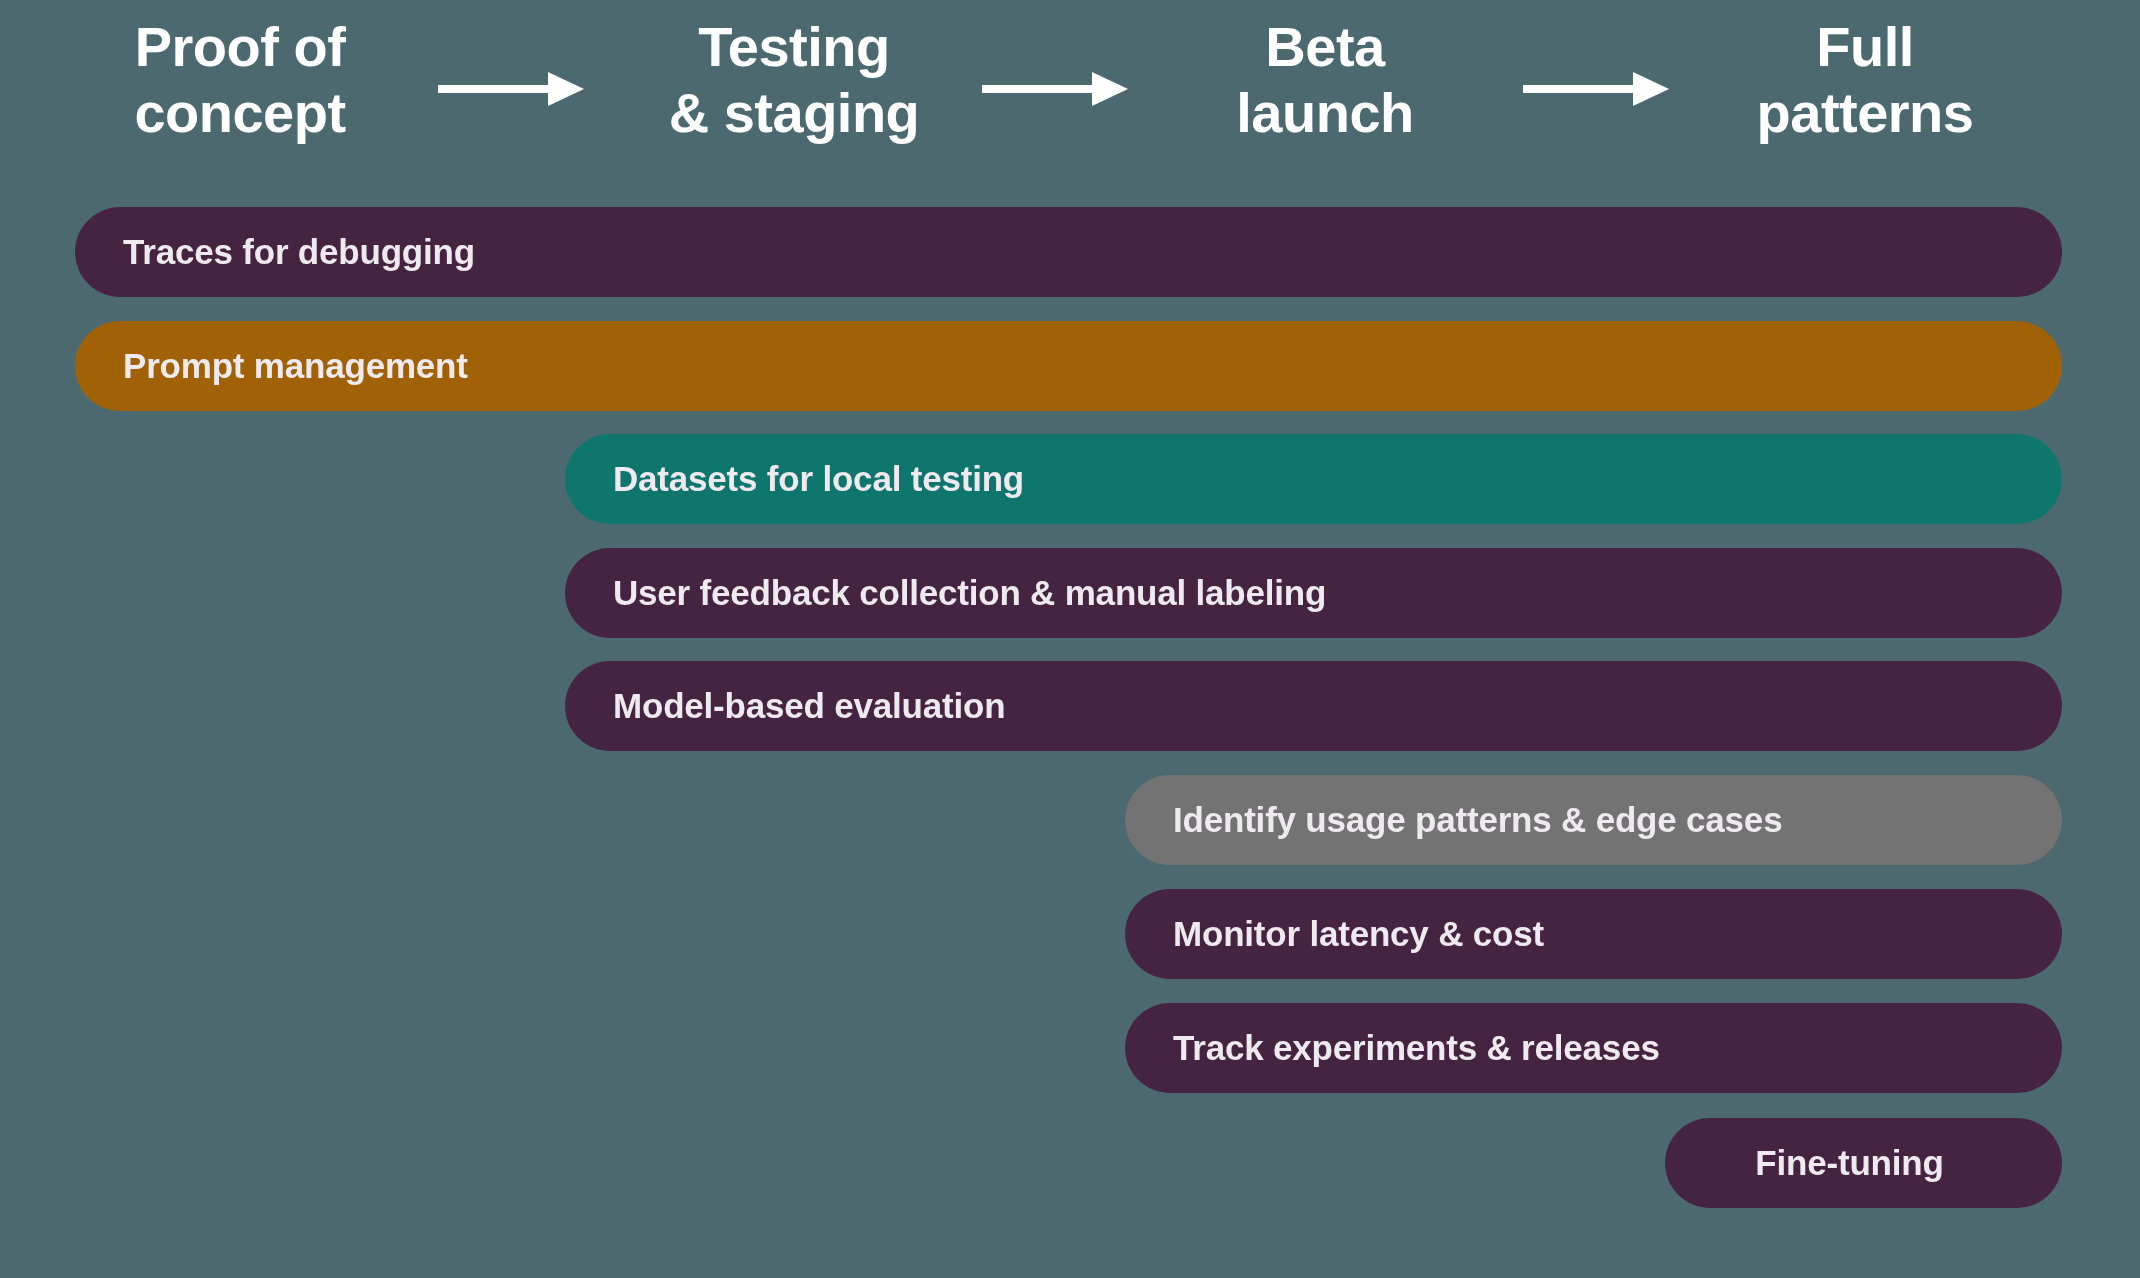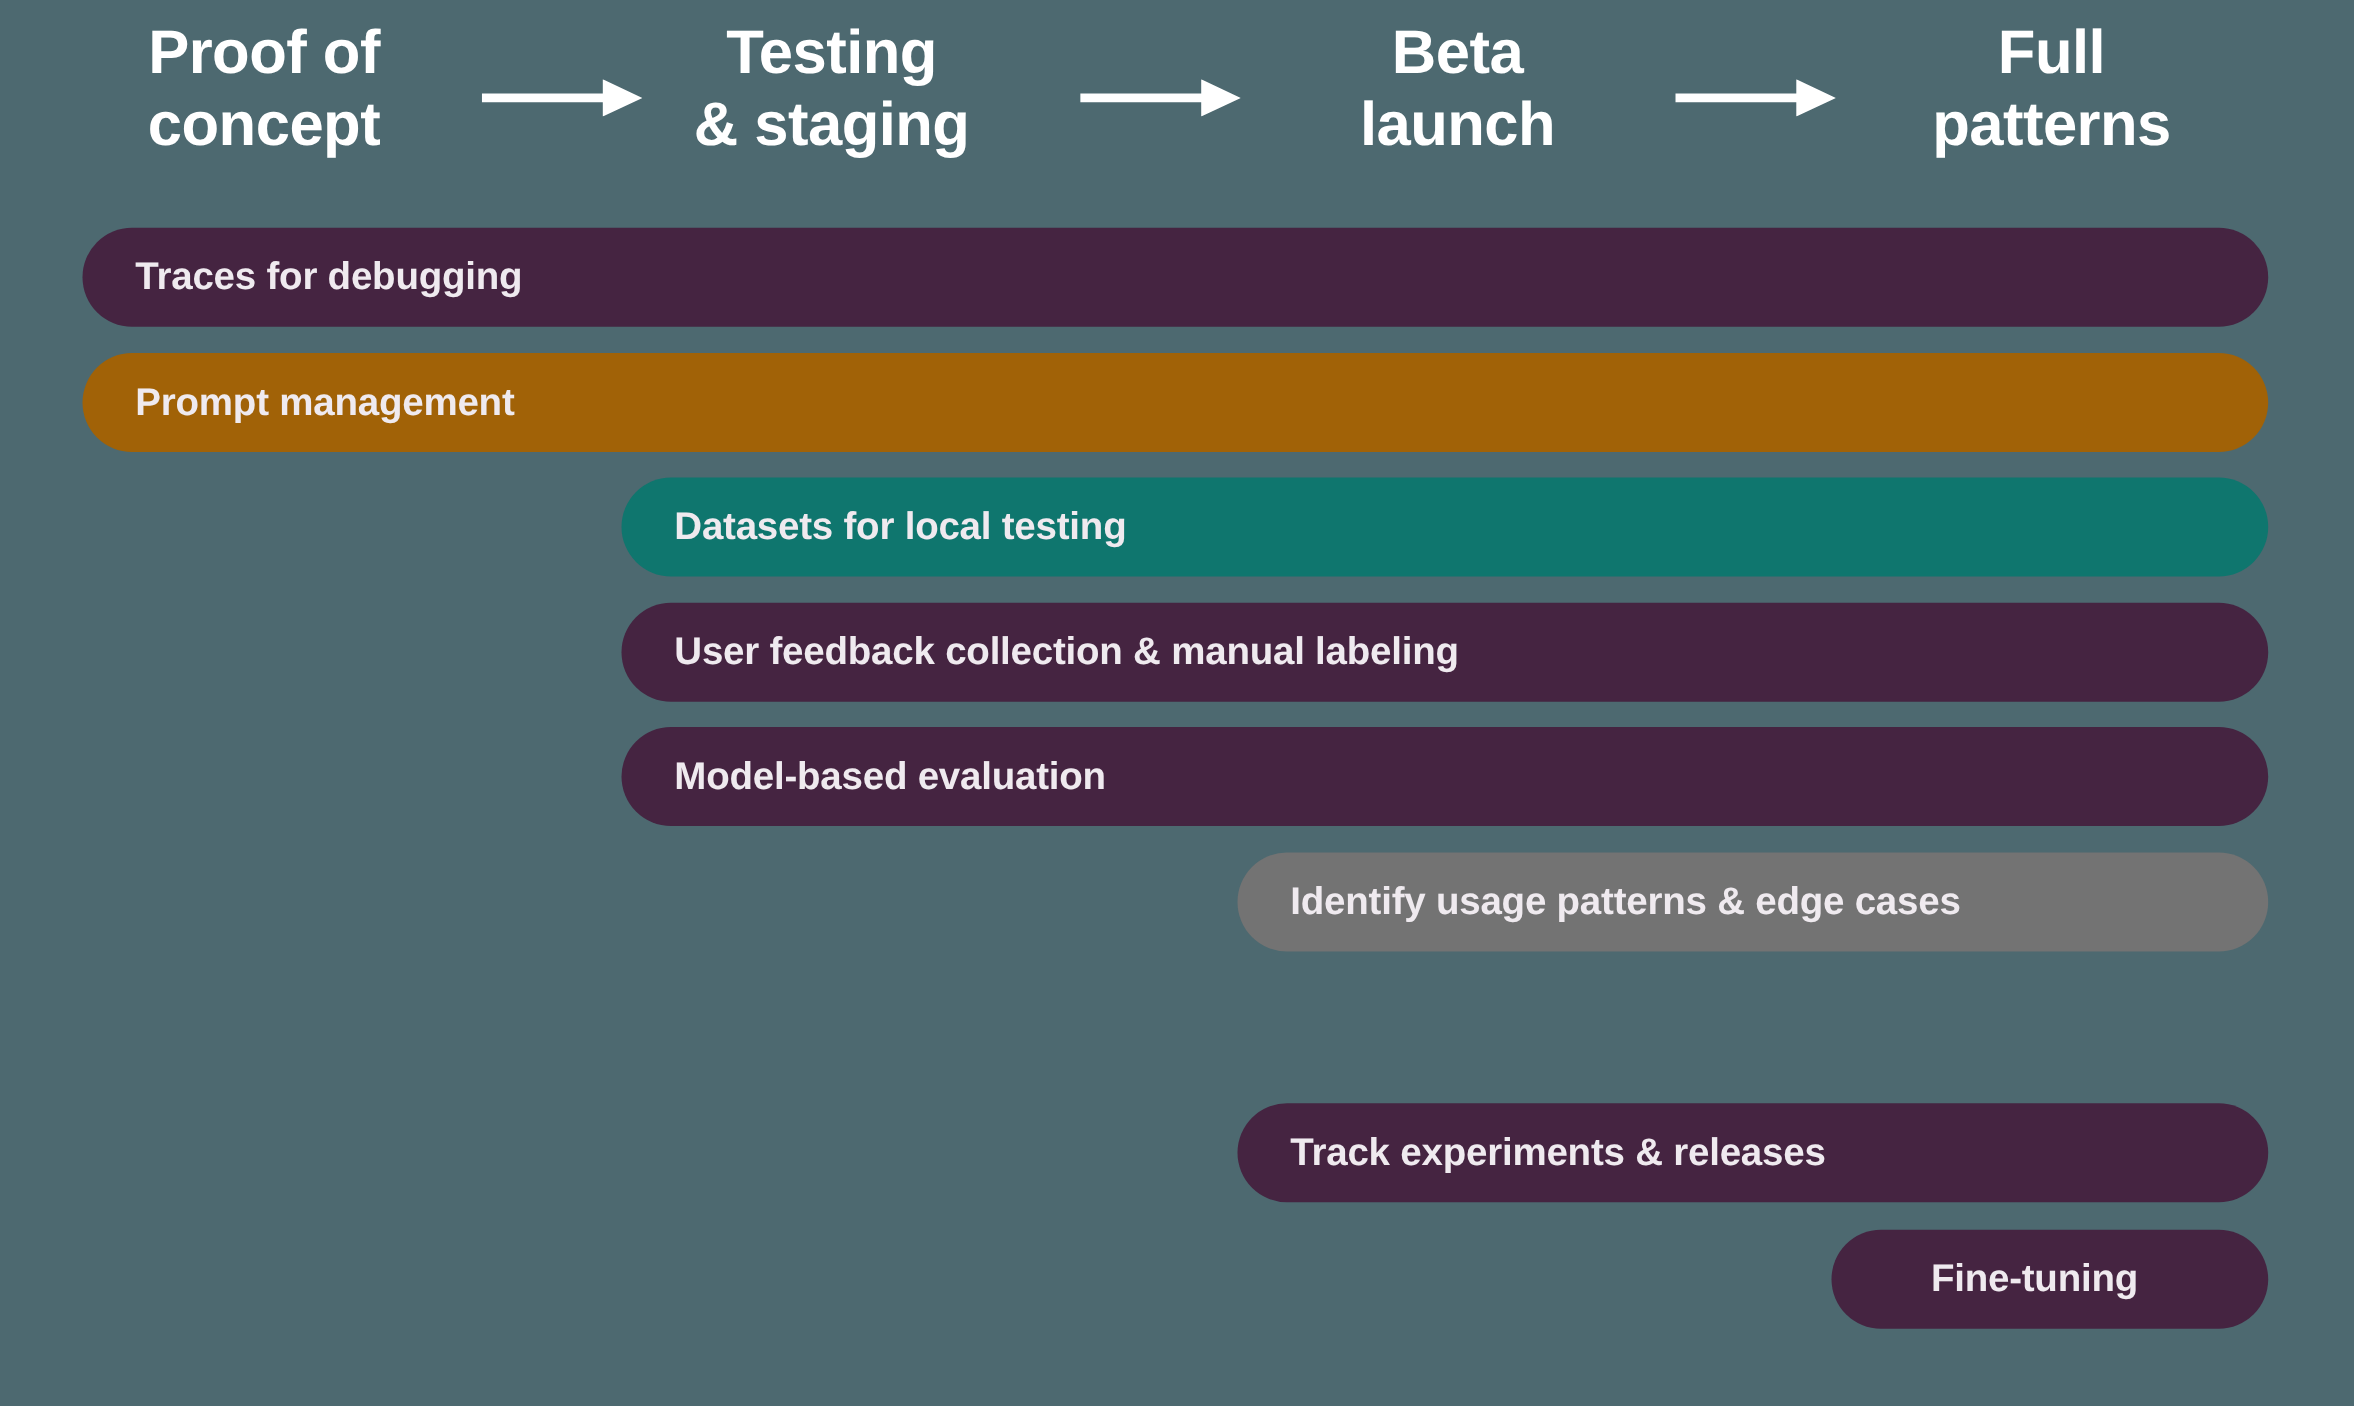--- a/index.html
+++ b/index.html
@@ -34,21 +34,21 @@
     width: 360px;
     text-align: center;
     color: #FFFFFF;
     font-size: 56px;
     font-weight: bold;
     line-height: 66px;
     letter-spacing: -0.5px;
     white-space: pre-line;
   }
   .stage-label.s0 { left: 60px; }
-  .stage-label.s1 { left: 576px; }
+  .stage-label.s1 { left: 614px; }
   .stage-label.s2 { left: 1145px; }
   .stage-label.s3 { left: 1685px; }
 
   .stage-arrow {
     position: absolute;
     top: 72px;
     width: 146px;
     height: 34px;
   }
   .stage-arrow.a0 { left: 438px; }
@@ -128,20 +128,23 @@
       </div>
       <div class="pill align-left" style="left: 565px; top: 548px; width: 1497px; background: rgb(69, 36, 65);">
         <span class="pill-label" style="color: rgb(239, 234, 239);">User feedback collection &amp; manual labeling</span>
       </div>
       <div class="pill align-left" style="left: 565px; top: 661px; width: 1497px; background: rgb(69, 36, 65);">
         <span class="pill-label" style="color: rgb(239, 234, 239);">Model-based evaluation</span>
       </div>
       <div class="pill align-left" style="left: 1125px; top: 775px; width: 937px; background: #737373;">
         <span class="pill-label" style="color: rgb(239, 234, 239);">Identify usage patterns &amp; edge cases</span>
       </div>
+      <div class="pill align-left" style="left: 1125px; top: 889px; width: 937px; background: rgb(69, 36, 65);">
+        <span class="pill-label" style="color: rgb(239, 234, 239);">Monitor latency &amp; cost</span>
+      </div>
       <div class="pill align-left" style="left: 1125px; top: 1003px; width: 937px; background: rgb(69, 36, 65);">
         <span class="pill-label" style="color: rgb(239, 234, 239);">Track experiments &amp; releases</span>
       </div>
       <div class="pill align-center" style="left: 1665px; top: 1118px; width: 397px; background: rgb(69, 36, 65);">
         <span class="pill-label" style="color: rgb(239, 234, 239);">Fine-tuning</span>
       </div>
     </div>
 
 </div>
 

